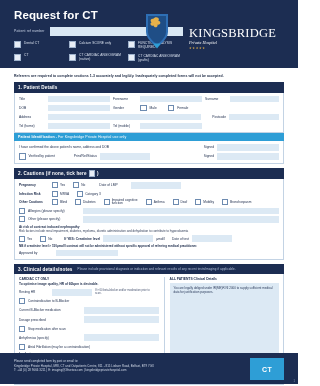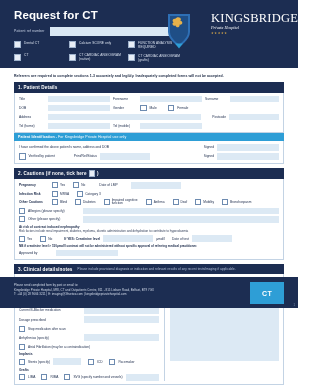--- a/index.html
+++ b/index.html
@@ -3,21 +3,21 @@
 <meta charset="utf-8">
 <style>
   html,body{margin:0;padding:0;}
   body{
     width:298px;height:386px;overflow:hidden;
     background:#ffffff;
     font-family:"Liberation Sans", sans-serif;
     color:#1b2a4a;
     -webkit-font-smoothing:none;
   }
-  .page{position:relative;width:298px;height:308px;background:#fff;}
+  .page{position:relative;width:298px;height:384px;background:#fff;}
 
   
   .header{
     position:relative;
     background:#1c2d52;
     height:68px;
     padding:8px 12px 0 14px;
     box-sizing:border-box;
     color:#fff;
   }
@@ -38,22 +38,22 @@
   .cbitem{display:flex;align-items:flex-start;gap:3px;}
   .cbx{
     width:5px;height:5px;background:#e8eef7;border:.5px solid #9fb2cc;
     flex:none;margin-top:.5px;
   }
   .cbt{font-size:3.2px;line-height:1.25;color:#dbe3f0;letter-spacing:.1px;text-transform:uppercase;}
   .cbt.mixed{text-transform:none;}
 
   
   .logo{
-    position:absolute;right:0;top:10px;
-    display:flex;align-items:flex-start;gap:19px;
+    position:absolute;right:22px;top:10px;
+    display:flex;align-items:flex-end;gap:19px;
   }
   .shield{position:relative;width:26px;height:40px;}
   .shield svg{display:block;}
   .logotext{padding-top:2px;}
   .kb{
     font-family:"Liberation Serif", serif;
     font-size:12.5px;letter-spacing:.2px;color:#fff;line-height:1;
   }
   .ph{
     font-family:"Liberation Serif", serif;

